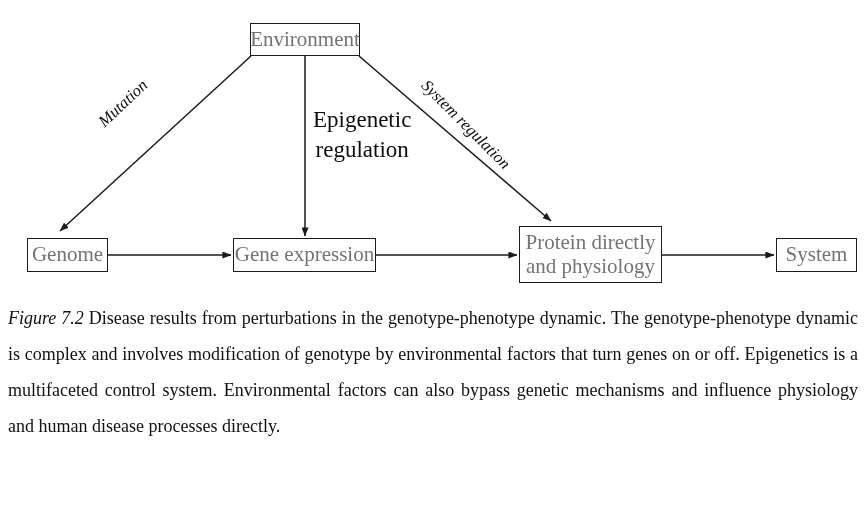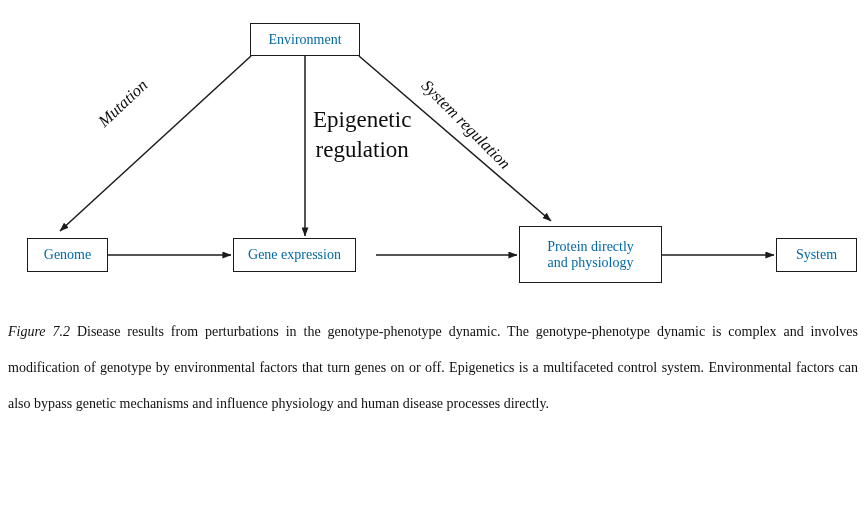--- a/index.html
+++ b/index.html
@@ -40,30 +40,30 @@
   .node {
     position: absolute;
     box-sizing: border-box;
     border: 1.6px solid #1b1b1b;
     background: #ffffff;
     display: flex;
     align-items: center;
     justify-content: center;
     text-align: center;
     font-family: "Liberation Serif", "DejaVu Serif", serif;
-    font-size: 14px;
+    font-size: 21px;
     line-height: 1.12;
-    color: #0369a1;
+    color: #737373;
     white-space: pre-line;
     z-index: 3;
   }
 
   #node-environment { left: 250px; top: 23px;  width: 110px; height: 33px; }
   #node-genome      { left: 10px;  top: 238px; width: 81px;  height: 34px; margin-left: 17px; }
-  #node-gene        { left: 233px; top: 238px; width: 123px; height: 34px; }
+  #node-gene        { left: 233px; top: 238px; width: 143px; height: 34px; }
   #node-protein     { left: 519px; top: 226px; width: 143px; height: 57px; }
   #node-disease     { left: 776px; top: 238px; width: 81px;  height: 34px; }
 
   .edge-label {
     position: absolute;
     font-family: "Liberation Serif", "DejaVu Serif", serif;
     font-style: italic;
     font-size: 16.5px;
     color: #0d0d0d;
     white-space: nowrap;
@@ -91,27 +91,26 @@
     white-space: pre-line;
   }
 
   
   #caption {
     position: absolute;
     left: 8px;
     top: 300px;
     width: 850px;
     font-family: "Liberation Serif", "DejaVu Serif", serif;
-    font-size: 14px;
+    font-size: 18px;
     line-height: 36px;
     color: #101010;
     text-align: justify;
     text-justify: inter-word;
     hyphens: auto;
-    margin-top: 14px;
     -webkit-hyphens: auto;
   }
   #caption-figno {
     font-style: italic;
   }
 </style>
 </head>
 <body>
 
 <div id="page">

